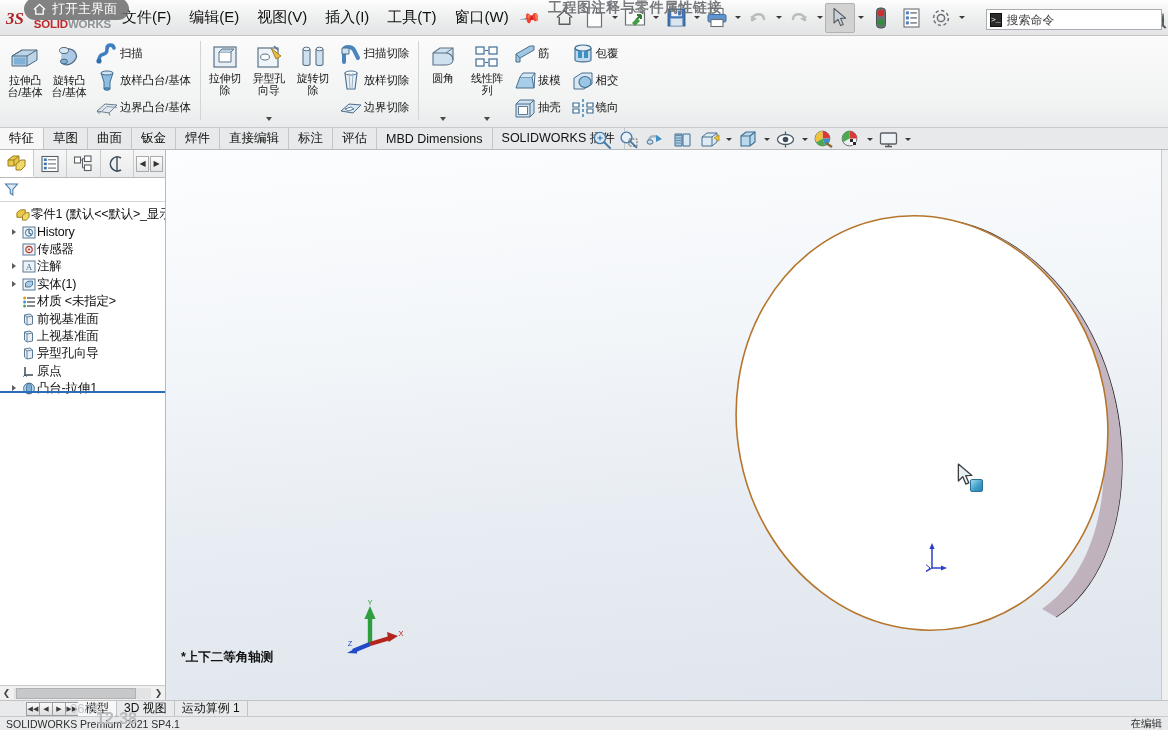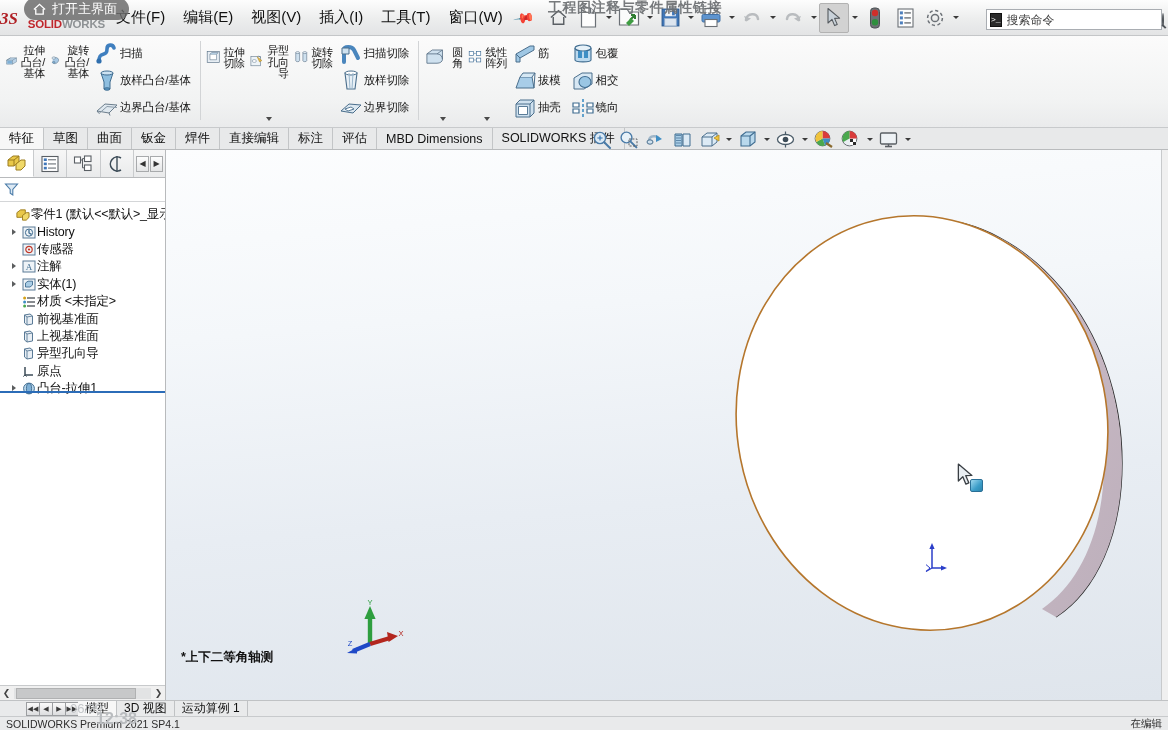--- a/index.html
+++ b/index.html
@@ -15,21 +15,21 @@
 
   
   .titlebar {
     position:relative;
     height:36px;
     background:linear-gradient(#fdfdfd,#eceded 55%,#e3e4e5);
     border-bottom:1px solid #c4c6c8;
     display:flex; align-items:center;
     flex:none;
   }
-  .sw-logo { display:flex; align-items:flex-end; margin-left:0; width:105px; height:26px; position:relative;justify-content:flex-end; }
+  .sw-logo { display:flex; align-items:flex-end; margin-left:6px; width:105px; height:26px; position:relative;justify-content:flex-end; }
   .sw-logo .nm { font-size:11.5px; font-weight:bold; color:#c0272d; letter-spacing:-.2px; margin-left:2px; line-height:1.1; }
   .sw-logo .nm i { color:#8e9295; font-style:normal; }
 
   .menu { display:flex; align-items:center; margin-left:2px; }
   .menu .mi {
     padding:4px 9px; font-size:15px; color:#111; cursor:default; white-space:nowrap;
   }
   .pin { margin-left:4px; color:#5a6a7a; font-size:14px; transform:rotate(35deg); cursor:pointer; }
 
   .qat { display:flex; align-items:center; margin-left:10px; gap:0px; }
@@ -67,22 +67,22 @@
   
   .ribbon {
     height:92px; background:linear-gradient(#fbfbfb,#f2f3f3 70%,#eaebec);
     border-bottom:1px solid #c8cacc; display:flex; align-items:stretch; flex:none; position:relative;
   }
   .rgroup { display:flex; align-items:flex-start; padding:3px 3px 0 3px; position:relative; }
   .rgroup + .rgroup:before {
     content:''; position:absolute; left:0; top:5px; bottom:7px; width:1px; background:#d2d4d6;
   }
   .bigbtn {
-    width:44px; display:flex; flex-direction:row; align-items:center; padding:3px 1px 0;
-    cursor:pointer; border:1px solid transparent; border-radius:2px; text-align:right;
+    width:44px; display:flex; flex-direction:column; align-items:center; padding:3px 1px 0;
+    cursor:pointer; border:1px solid transparent; border-radius:2px; text-align:center;
   }
   .bigbtn .lbl { font-size:11px; line-height:11.5px; color:#161616; margin-top:2px; letter-spacing:-.3px; }
   .ico { display:block; }
 
   .stack { display:flex; flex-direction:column; padding-top:1px; }
   .stack .sb {
     display:flex; align-items:center; padding:1px 5px 1px 2px; cursor:pointer;
     border:1px solid transparent; border-radius:2px; height:27px;
   }
   .stack .sb .lbl { font-size:11.5px; color:#161616; white-space:nowrap; letter-spacing:-.2px;}

